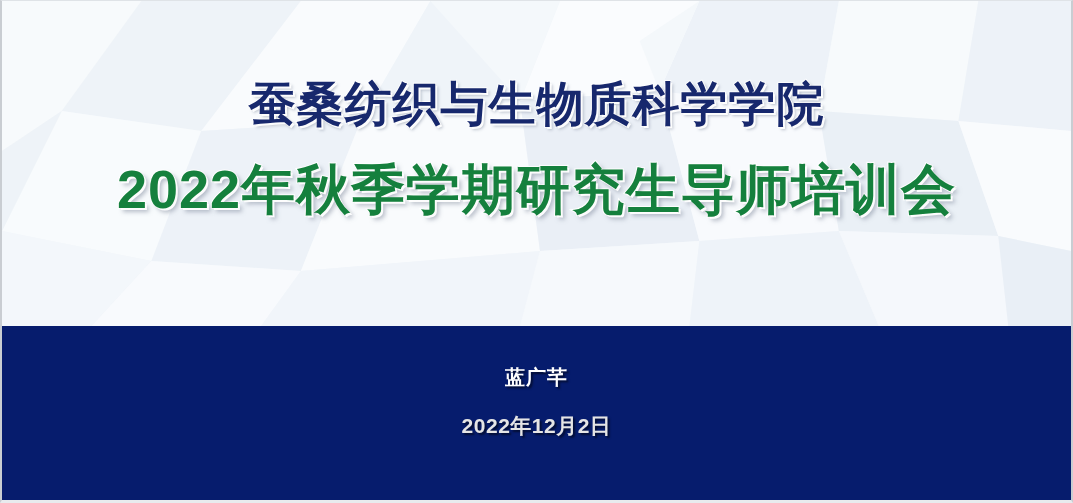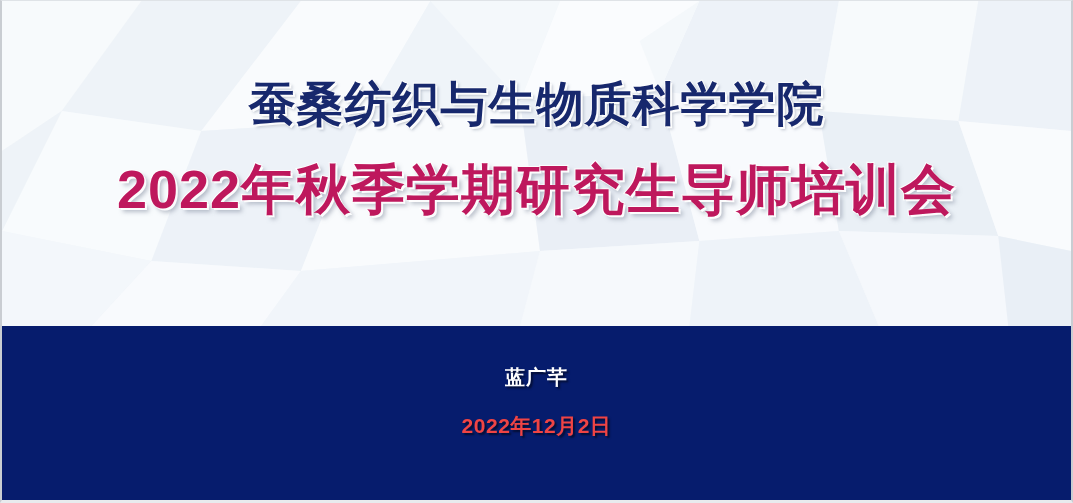--- a/index.html
+++ b/index.html
@@ -59,21 +59,21 @@
     -webkit-text-stroke: 1.6px #ffffff;
     paint-order: stroke fill;
     text-shadow:
        2px 2px 0 rgba(255,255,255,0.95),
        3px 3px 3px rgba(120,130,150,0.45);
   }
 
   .title-line-2 {
     font-size: 54px;
     margin-top: 30px;
-    color: #be185d;
+    color: #15803d;
     -webkit-text-stroke: 2px #ffffff;
     paint-order: stroke fill;
     text-shadow:
        2px 2px 0 rgba(255,255,255,0.95),
        4px 4px 4px rgba(120,130,150,0.5);
   }
 
   
   .navy-band {
     position: absolute;
@@ -93,21 +93,21 @@
   .presenter-name {
     color: #ffffff;
     font-size: 20px;
     font-weight: bold;
     letter-spacing: 1px;
     text-shadow: 2px 2px 2px rgba(0,0,0,0.55);
     white-space: nowrap;
   }
 
   .presenter-date {
-    color: #ef4444;
+    color: #e5e5e5;
     font-size: 21px;
     font-weight: bold;
     letter-spacing: 0.5px;
     margin-top: 21px;
     text-shadow: 2px 2px 2px rgba(0,0,0,0.55);
     white-space: nowrap;
   }
 </style>
 </head>
 <body>

